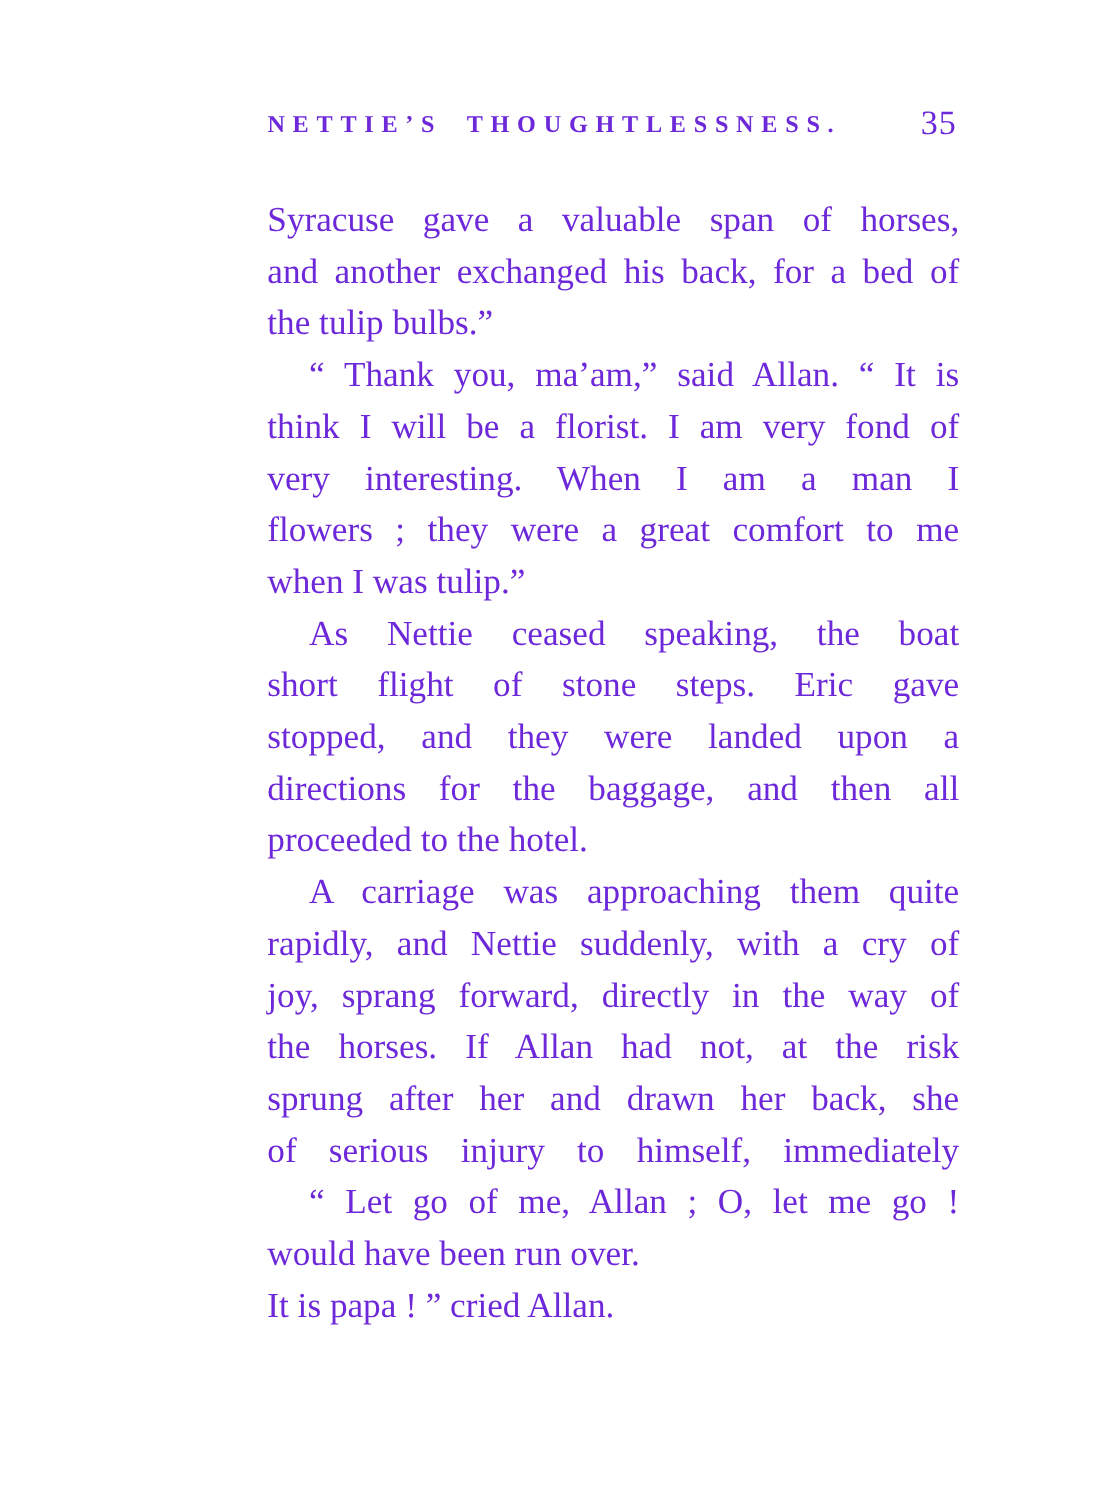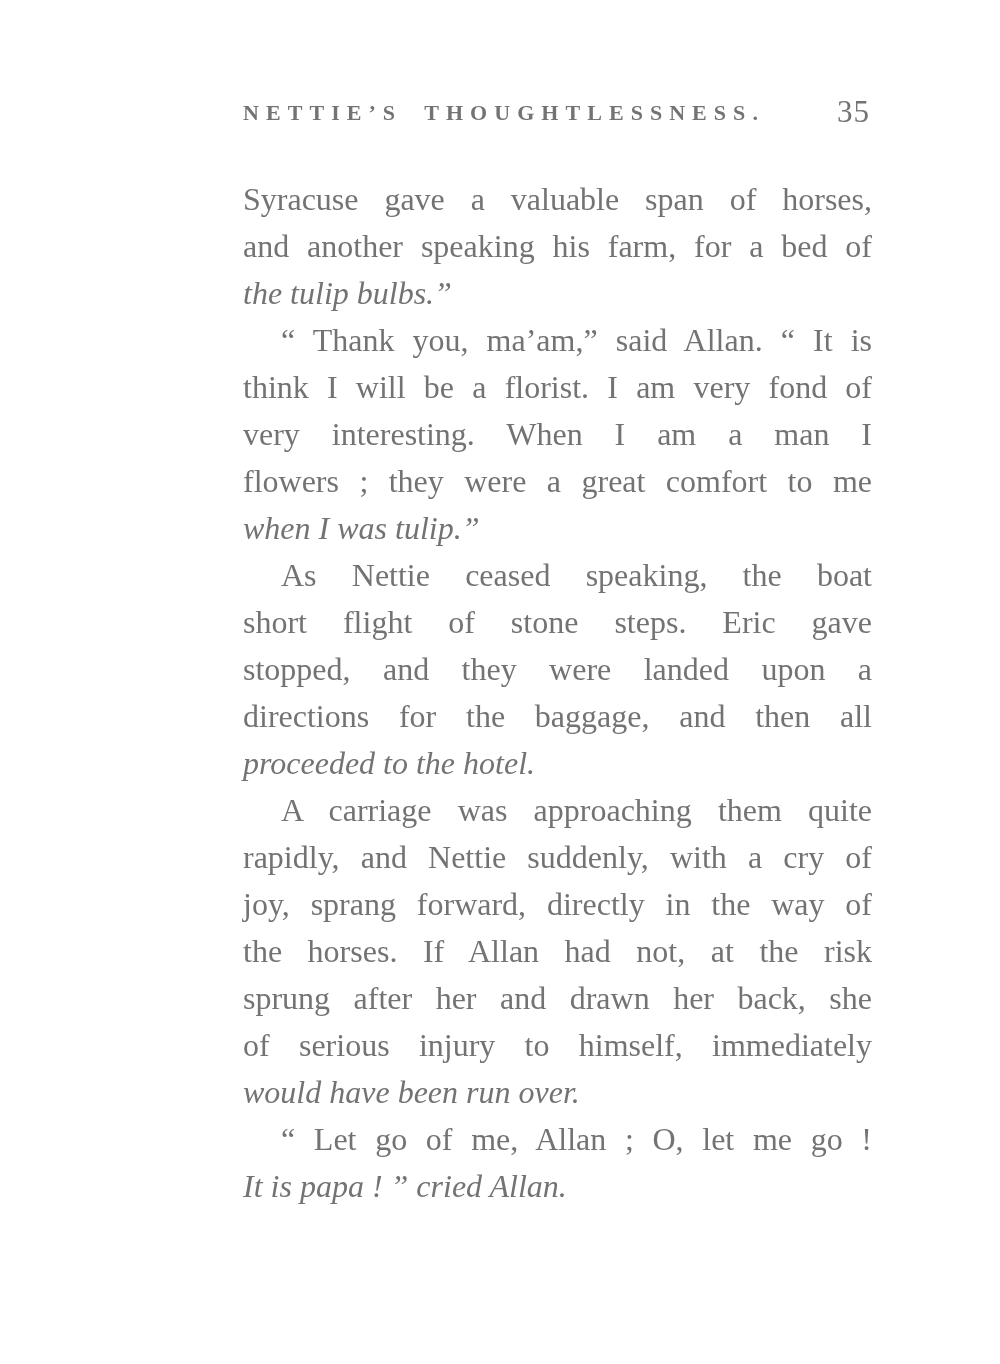--- a/index.html
+++ b/index.html
@@ -1,21 +1,21 @@
 <!DOCTYPE html>
 <html><head>
 <meta charset="utf-8">
 <style>
   html, body { margin: 0; padding: 0; }
   .page {
     position: relative;
     width: 1000px;
     height: 1364px;
     background: #ffffff;
-    color: #737373;
+    color: #6d28d9;
     font-family: "Liberation Serif", "DejaVu Serif", serif;
     overflow: hidden;
   }
   .header {
     position: absolute;
     top: 100px;
     left: 196px;
     width: 676px;
     height: 40px;
   }
@@ -47,57 +47,56 @@
     line-height: 47px;
   }
   .line { min-height: 47px; margin-left: 47px; }
   .line.j {
     text-align: justify;
     text-align-last: justify;
   }
   .line.last {
     text-align: right;
     text-align-last: left;
-    font-style: italic;
   }
   .line.indent { text-indent: 38px; }
 </style>
 </head>
 <body>
 
 <div class="page">
 
   <div class="header">
     <span class="running-title">NETTIE’S THOUGHTLESSNESS.</span>
     <span class="page-number">35</span>
   </div>
 
   <div class="body">
 
     <div class="line j">Syracuse gave a valuable span of horses,</div>
-    <div class="line j">and another speaking his farm, for a bed of</div>
+    <div class="line j">and another exchanged his back, for a bed of</div>
     <div class="line last">the tulip bulbs.”</div>
 
     <div class="line j indent">“ Thank you, ma’am,” said Allan.  “ It is</div>
     <div class="line j">think I will be a florist.  I am very fond of</div>
     <div class="line j">very interesting.  When I am a man I</div>
     <div class="line j">flowers ; they were a great comfort to me</div>
     <div class="line last">when I was tulip.”</div>
 
     <div class="line j indent">As Nettie ceased speaking, the boat</div>
     <div class="line j">short flight of stone steps.  Eric gave</div>
     <div class="line j">stopped, and they were landed upon a</div>
     <div class="line j">directions for the baggage, and then all</div>
     <div class="line last">proceeded to the hotel.</div>
 
     <div class="line j indent">A carriage was approaching them quite</div>
     <div class="line j">rapidly, and Nettie suddenly, with a cry of</div>
     <div class="line j">joy, sprang forward, directly in the way of</div>
     <div class="line j">the horses.  If Allan had not, at the risk</div>
     <div class="line j">sprung after her and drawn her back, she</div>
     <div class="line j">of serious injury to himself, immediately</div>
+    <div class="line j indent">“ Let go of me, Allan ;  O, let me go !</div>
+
     <div class="line last">would have been run over.</div>
-
-    <div class="line j indent">“ Let go of me, Allan ;  O, let me go !</div>
     <div class="line last">It is papa ! ” cried Allan.</div>
   </div>
 
 </div>
 
 </body></html>

